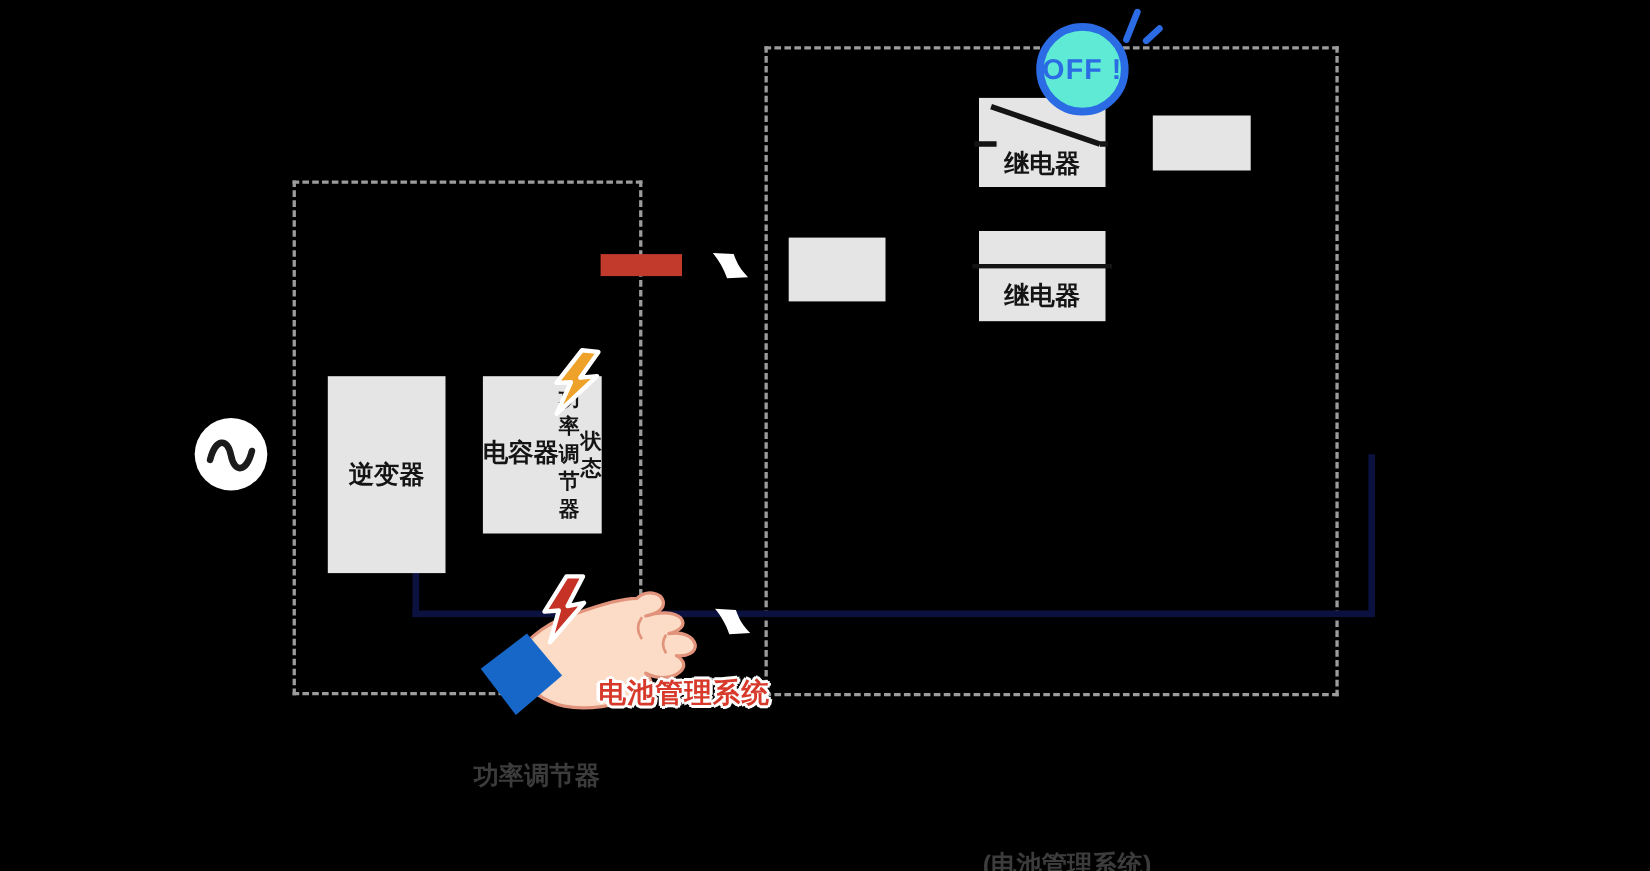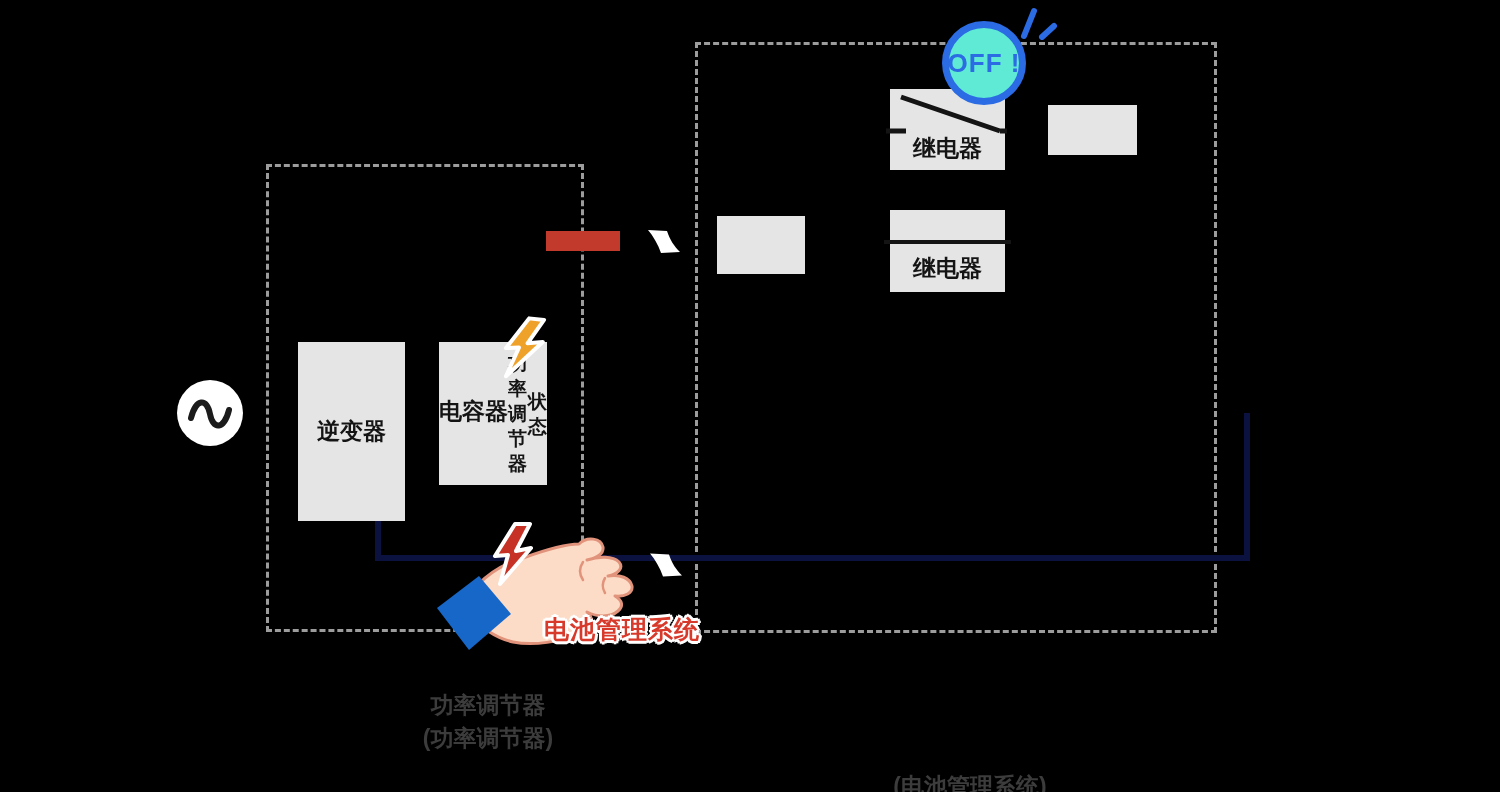--- a/index.html
+++ b/index.html
@@ -139,16 +139,15 @@
              C 72 122, 56 110, 46 98 Z" fill="#fcdcc6" stroke="#e2937c" stroke-width="3" stroke-linejoin="round"></path>
     <path d="M160 46 C156 52 156 58 160 64" fill="none" stroke="#e2937c" stroke-width="2.5" stroke-linecap="round"></path>
     <path d="M182 62 C179 67 179 72 182 77" fill="none" stroke="#e2937c" stroke-width="2.5" stroke-linecap="round"></path>
     <polygon points="14,92 56,60 88,98 46,134" fill="#1767c9"></polygon>
     <path d="M92 8 L72 40 L85 39 L77 68 L108 32 L93 35 L107 8 Z" fill="#c63326" stroke="#ffffff" stroke-width="4" stroke-linejoin="round"></path>
   </svg>
 
   <div class="abs" id="warning-text">电池管理系统</div>
 
   <div class="abs caption" id="pc-caption-1">功率调节器</div>
-  <div class="abs caption" id="pc-caption-2">(功率调节器)</div>
   <div class="abs caption" id="bms-caption-2">(电池管理系统)</div>
 
 </div>
 
 </body></html>

